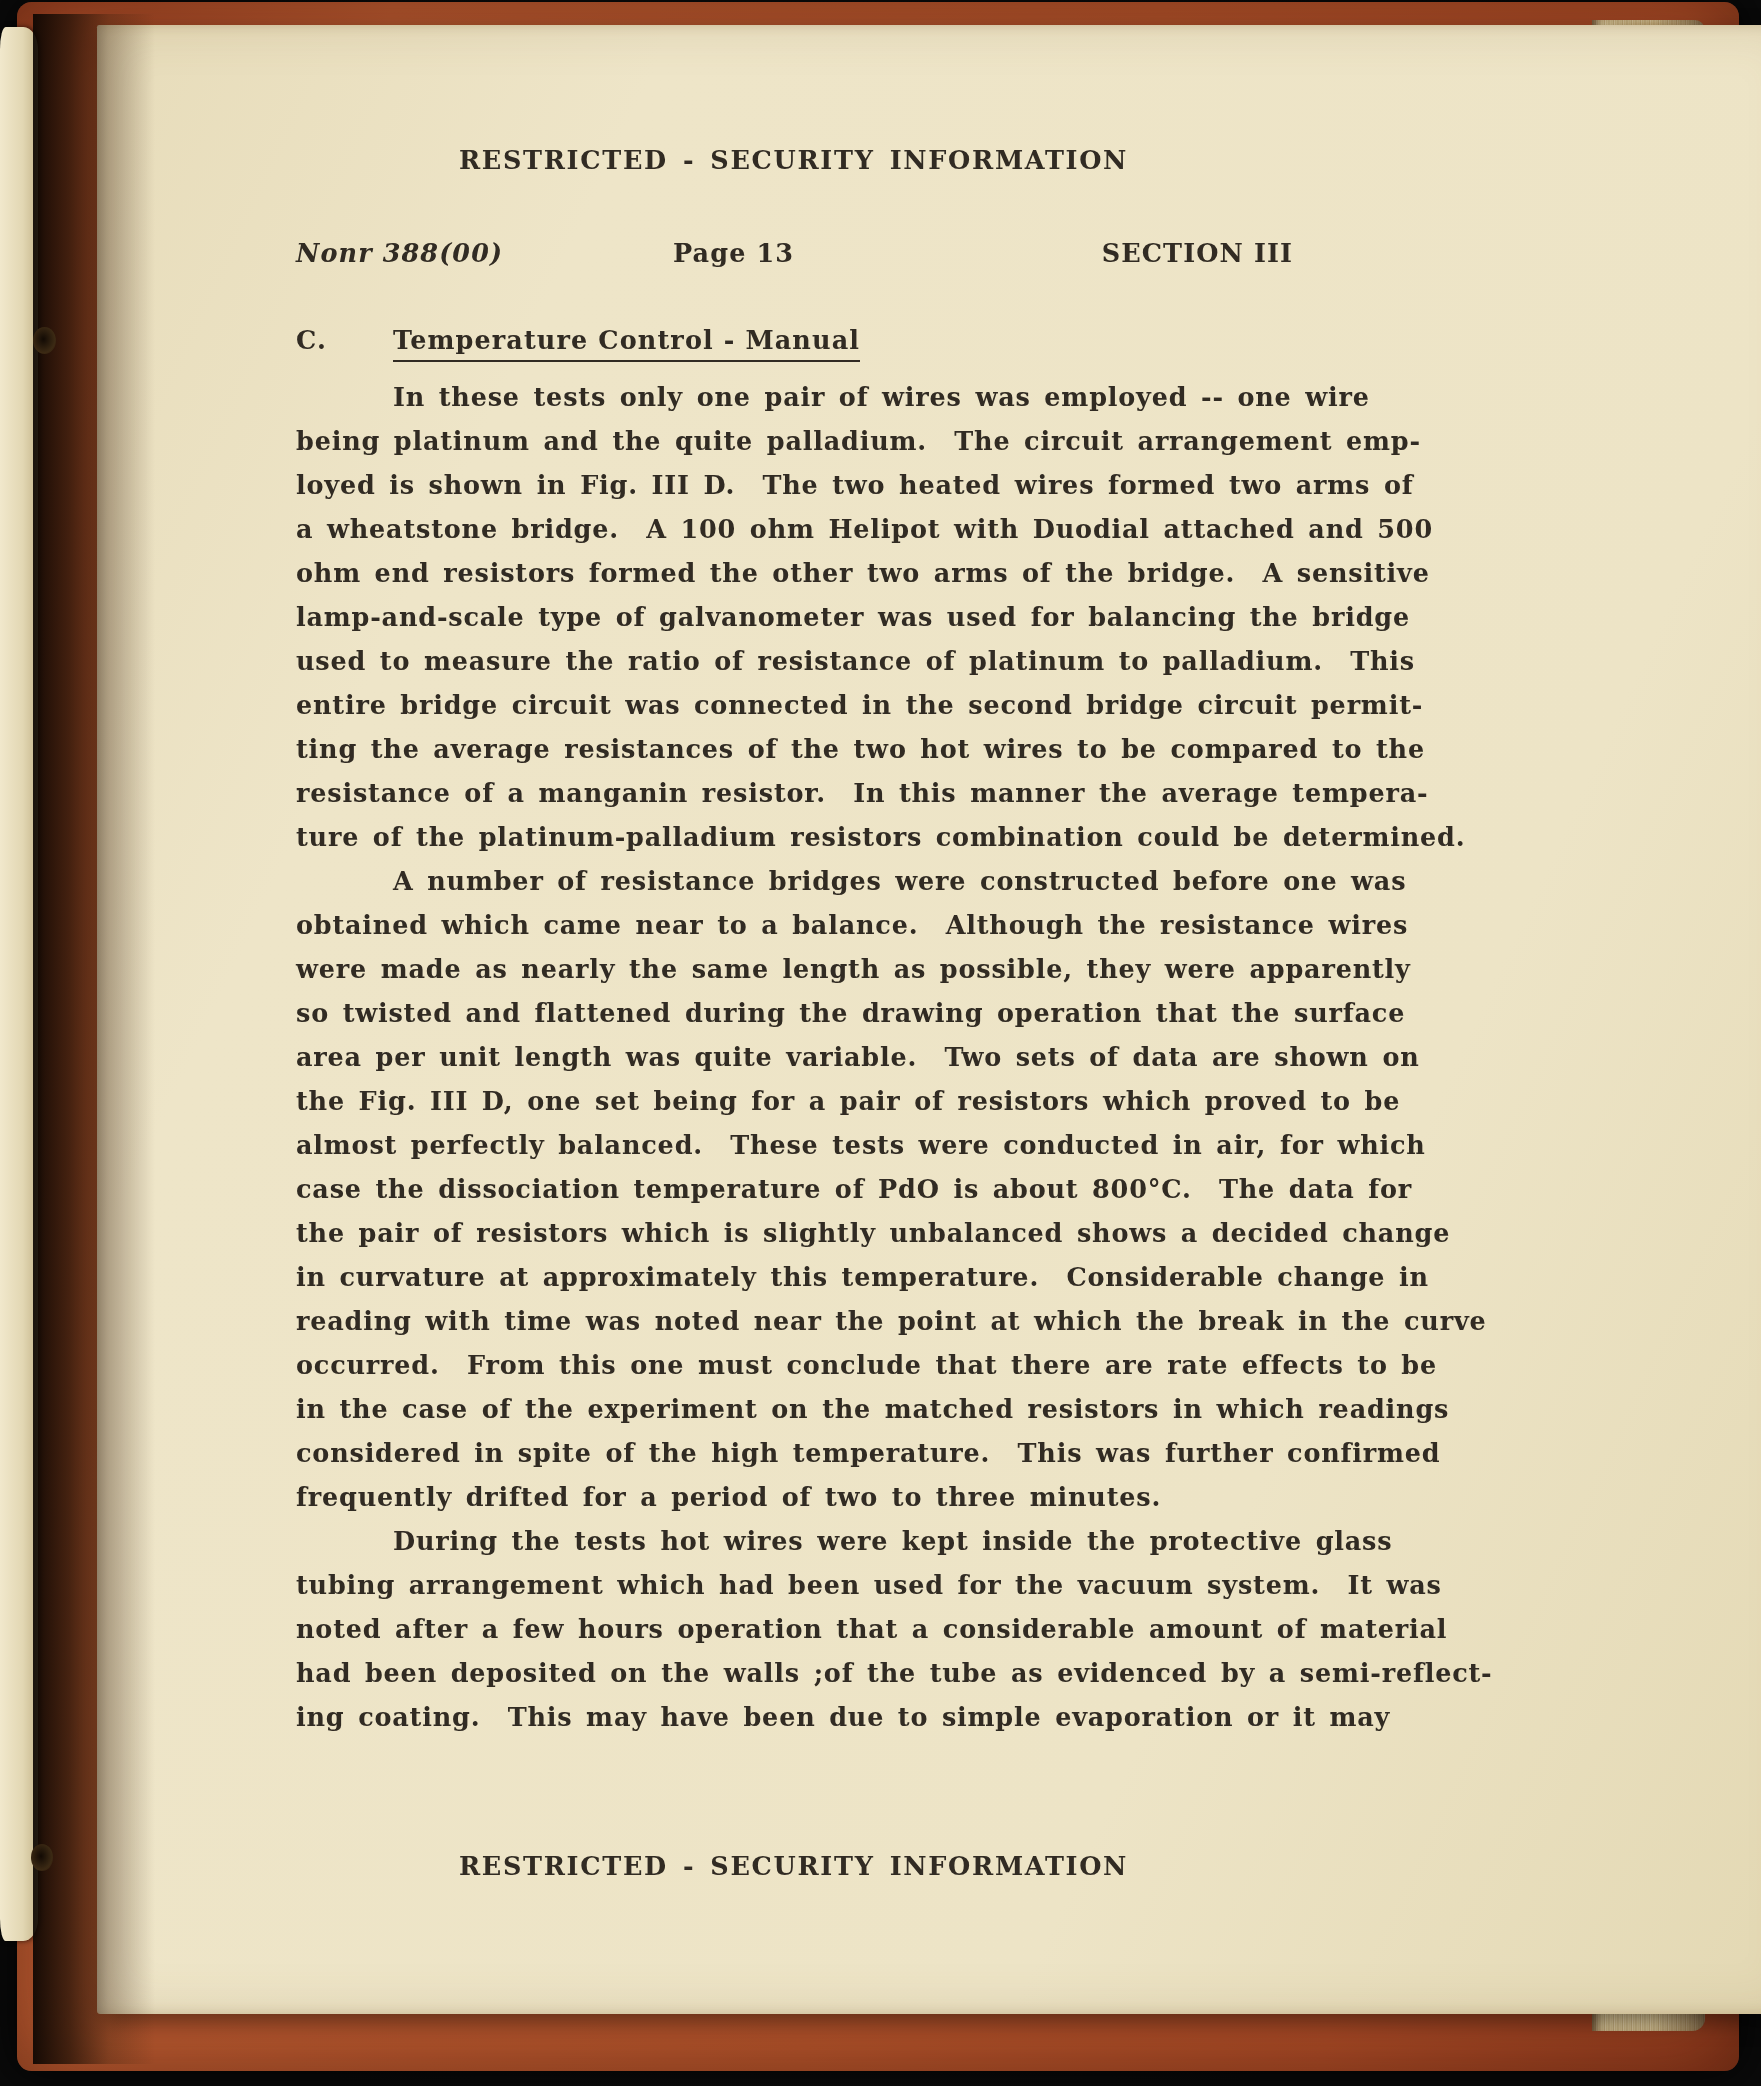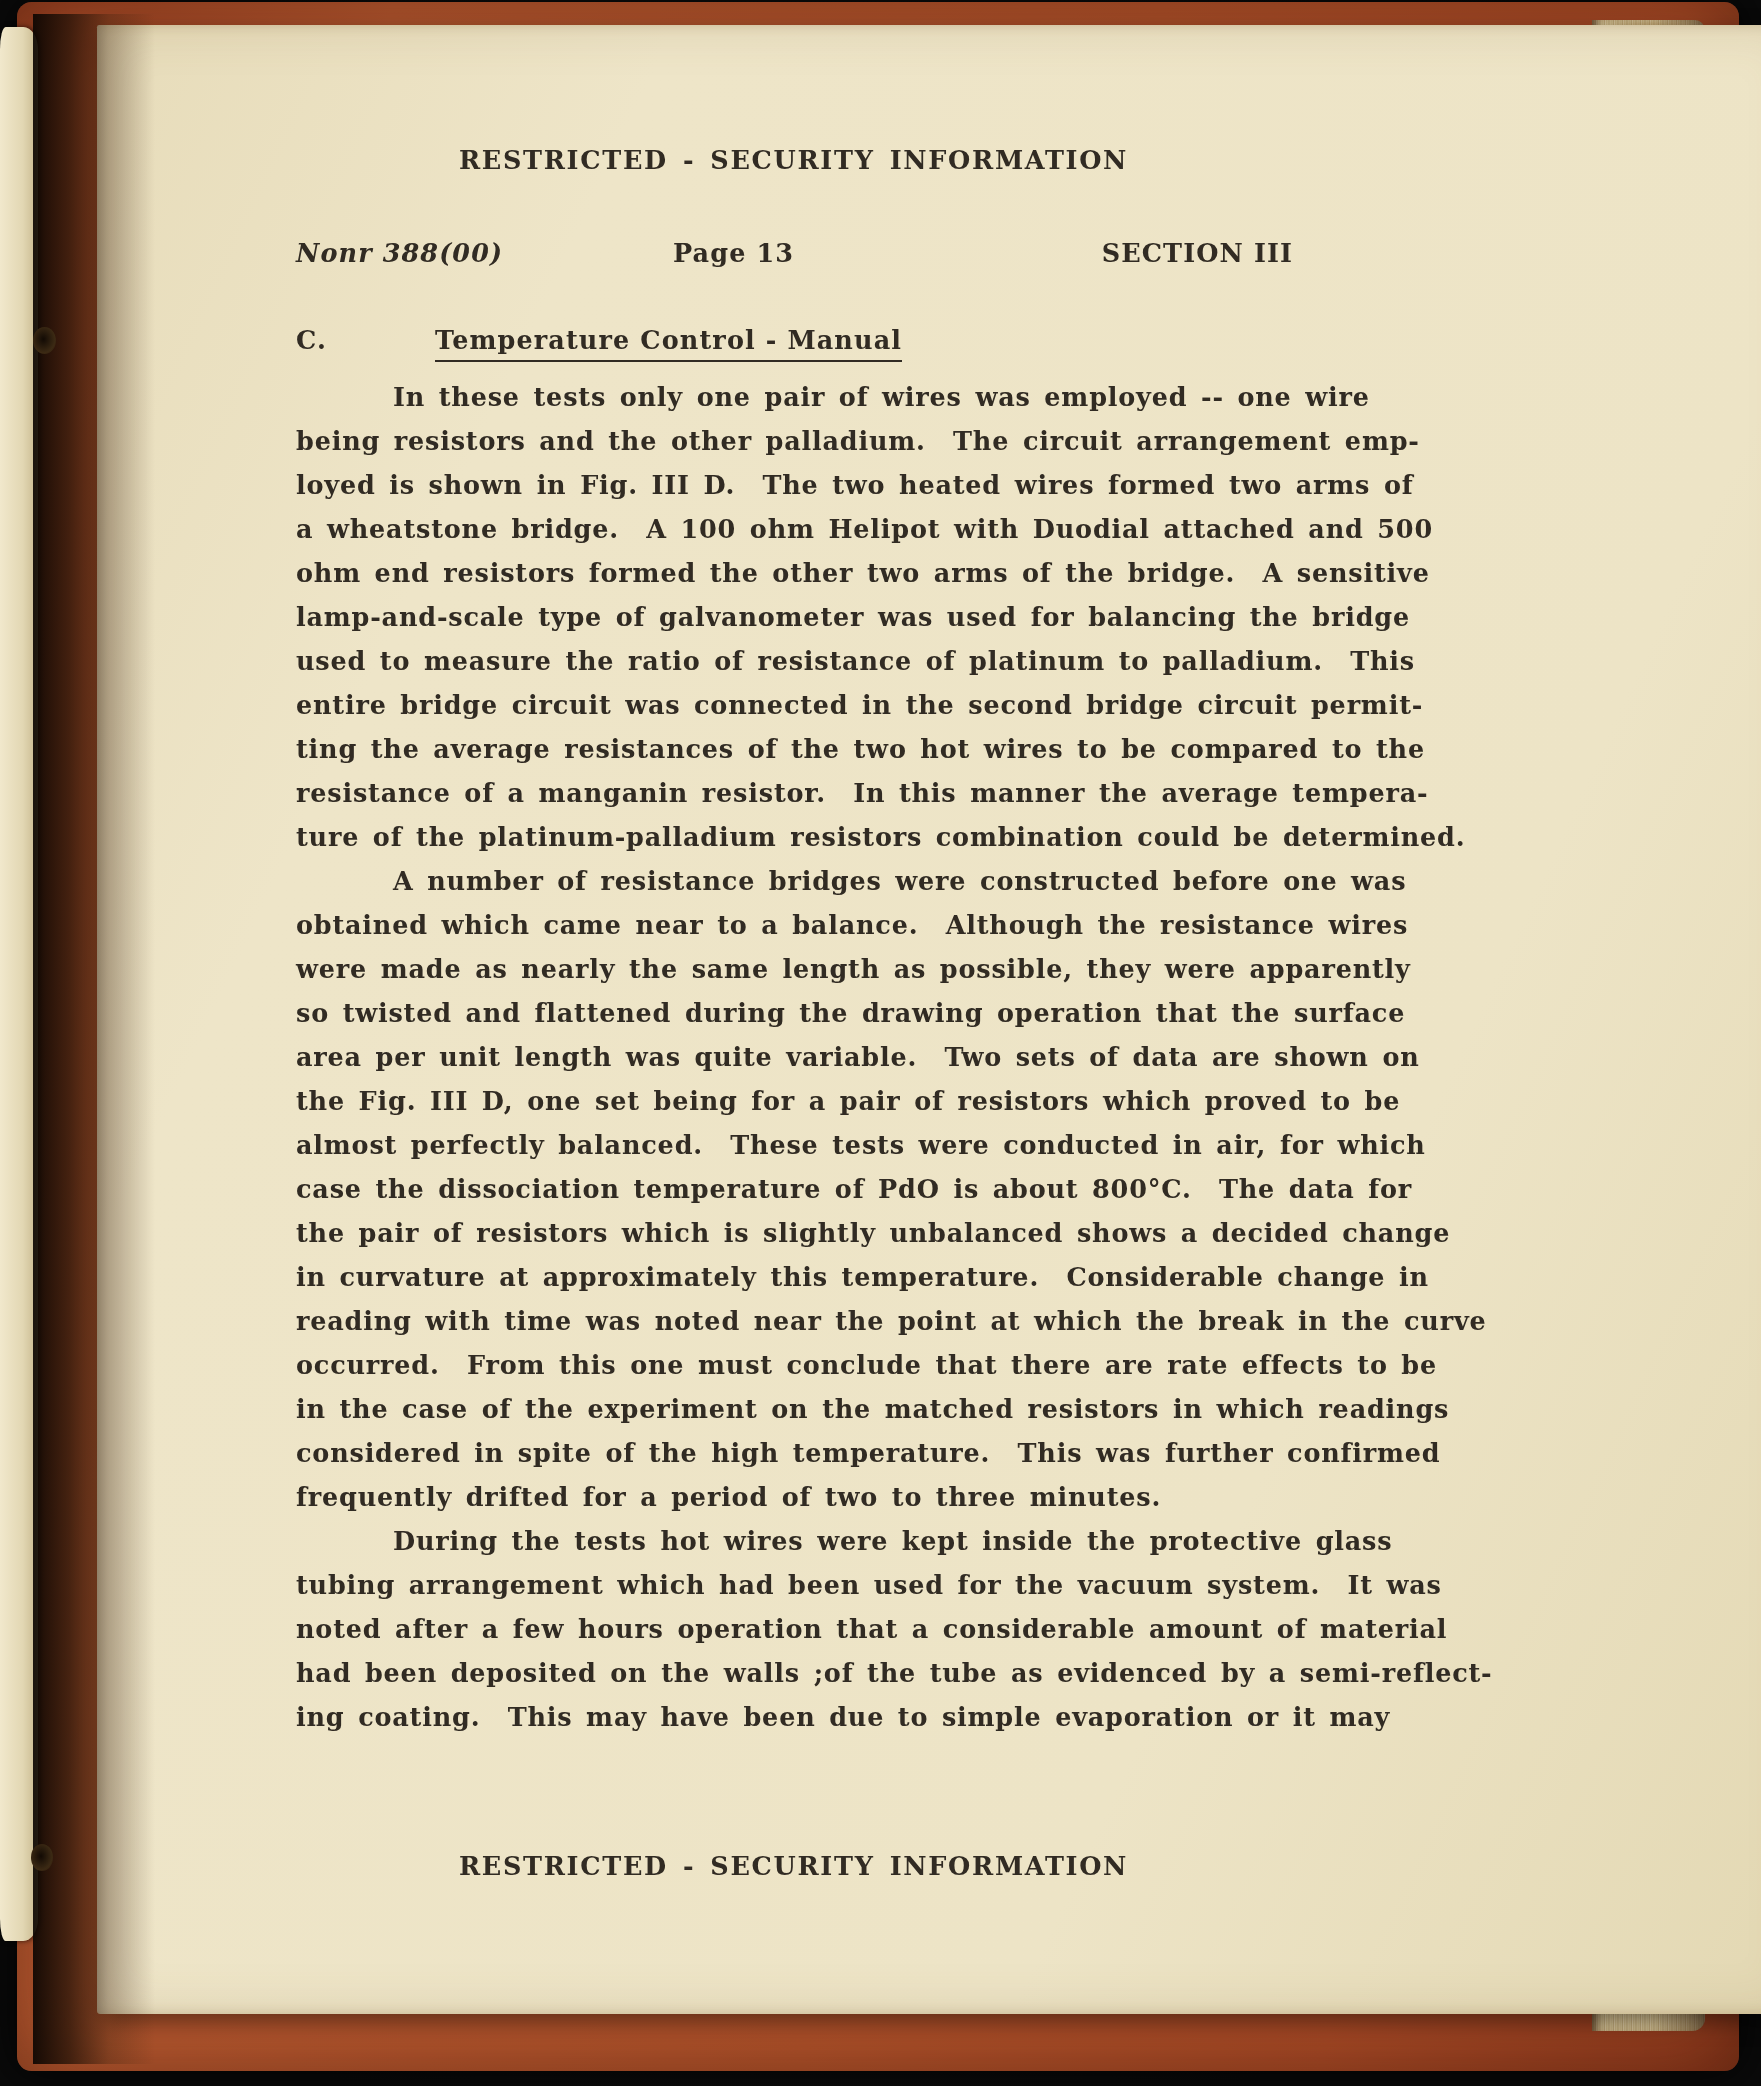--- a/index.html
+++ b/index.html
@@ -59,21 +59,21 @@
     position:absolute; top:120px; left:199px; width:995px;
     text-align:center; letter-spacing:1.7px; word-spacing:4.5px; white-space:pre;
   }
   .meta-line { position:absolute; top:213px; left:199px; width:997px; height:35px; letter-spacing:1.1px; }
   .contract { position:absolute; left:0; white-space:pre;font-style:italic; }
   .pagenum  { position:absolute; left:377px; white-space:pre; }
   .secnum   { position:absolute; right:0; white-space:pre; }
 
   .section-heading { position:absolute; top:300px; left:199px; width:997px; height:40px; letter-spacing:1.1px; }
   .sec-label { position:absolute; left:0; }
-  .sec-title { position:absolute; left:97px; border-bottom:2.3px solid currentColor; padding-bottom:5.1px; white-space:pre;margin-left:42px; }
+  .sec-title { position:absolute; left:97px; border-bottom:2.3px solid currentColor; padding-bottom:5.1px; white-space:pre; }
 
   .body-text {
     position:absolute; top:350px; left:199px; width:1075px;
     line-height:44px; letter-spacing:0.8px; word-spacing:4px;
   }
   .paragraph > div { white-space:pre; height:44px; }
   .paragraph > div:first-child { text-indent:97px; }
 
   .footer-line {
     position:absolute; top:1826px; left:199px; width:995px;
@@ -99,21 +99,21 @@
     </div>
 
     <div class="section-heading">
       <span class="sec-label">C.</span>
       <span class="sec-title">Temperature Control - Manual</span>
     </div>
 
     <div class="body-text">
       <div class="paragraph">
           <div>In these tests only one pair of wires was employed -- one wire</div>
-          <div>being resistors and the other palladium.  The circuit arrangement emp-</div>
+          <div>being platinum and the quite palladium.  The circuit arrangement emp-</div>
           <div>loyed is shown in Fig. III D.  The two heated wires formed two arms of</div>
           <div>a wheatstone bridge.  A 100 ohm Helipot with Duodial attached and 500</div>
           <div>ohm end resistors formed the other two arms of the bridge.  A sensitive</div>
           <div>lamp-and-scale type of galvanometer was used for balancing the bridge</div>
           <div>used to measure the ratio of resistance of platinum to palladium.  This</div>
           <div>entire bridge circuit was connected in the second bridge circuit permit-</div>
           <div>ting the average resistances of the two hot wires to be compared to the</div>
           <div>resistance of a manganin resistor.  In this manner the average tempera-</div>
           <div>ture of the platinum-palladium resistors combination could be determined.</div>
         </div>

